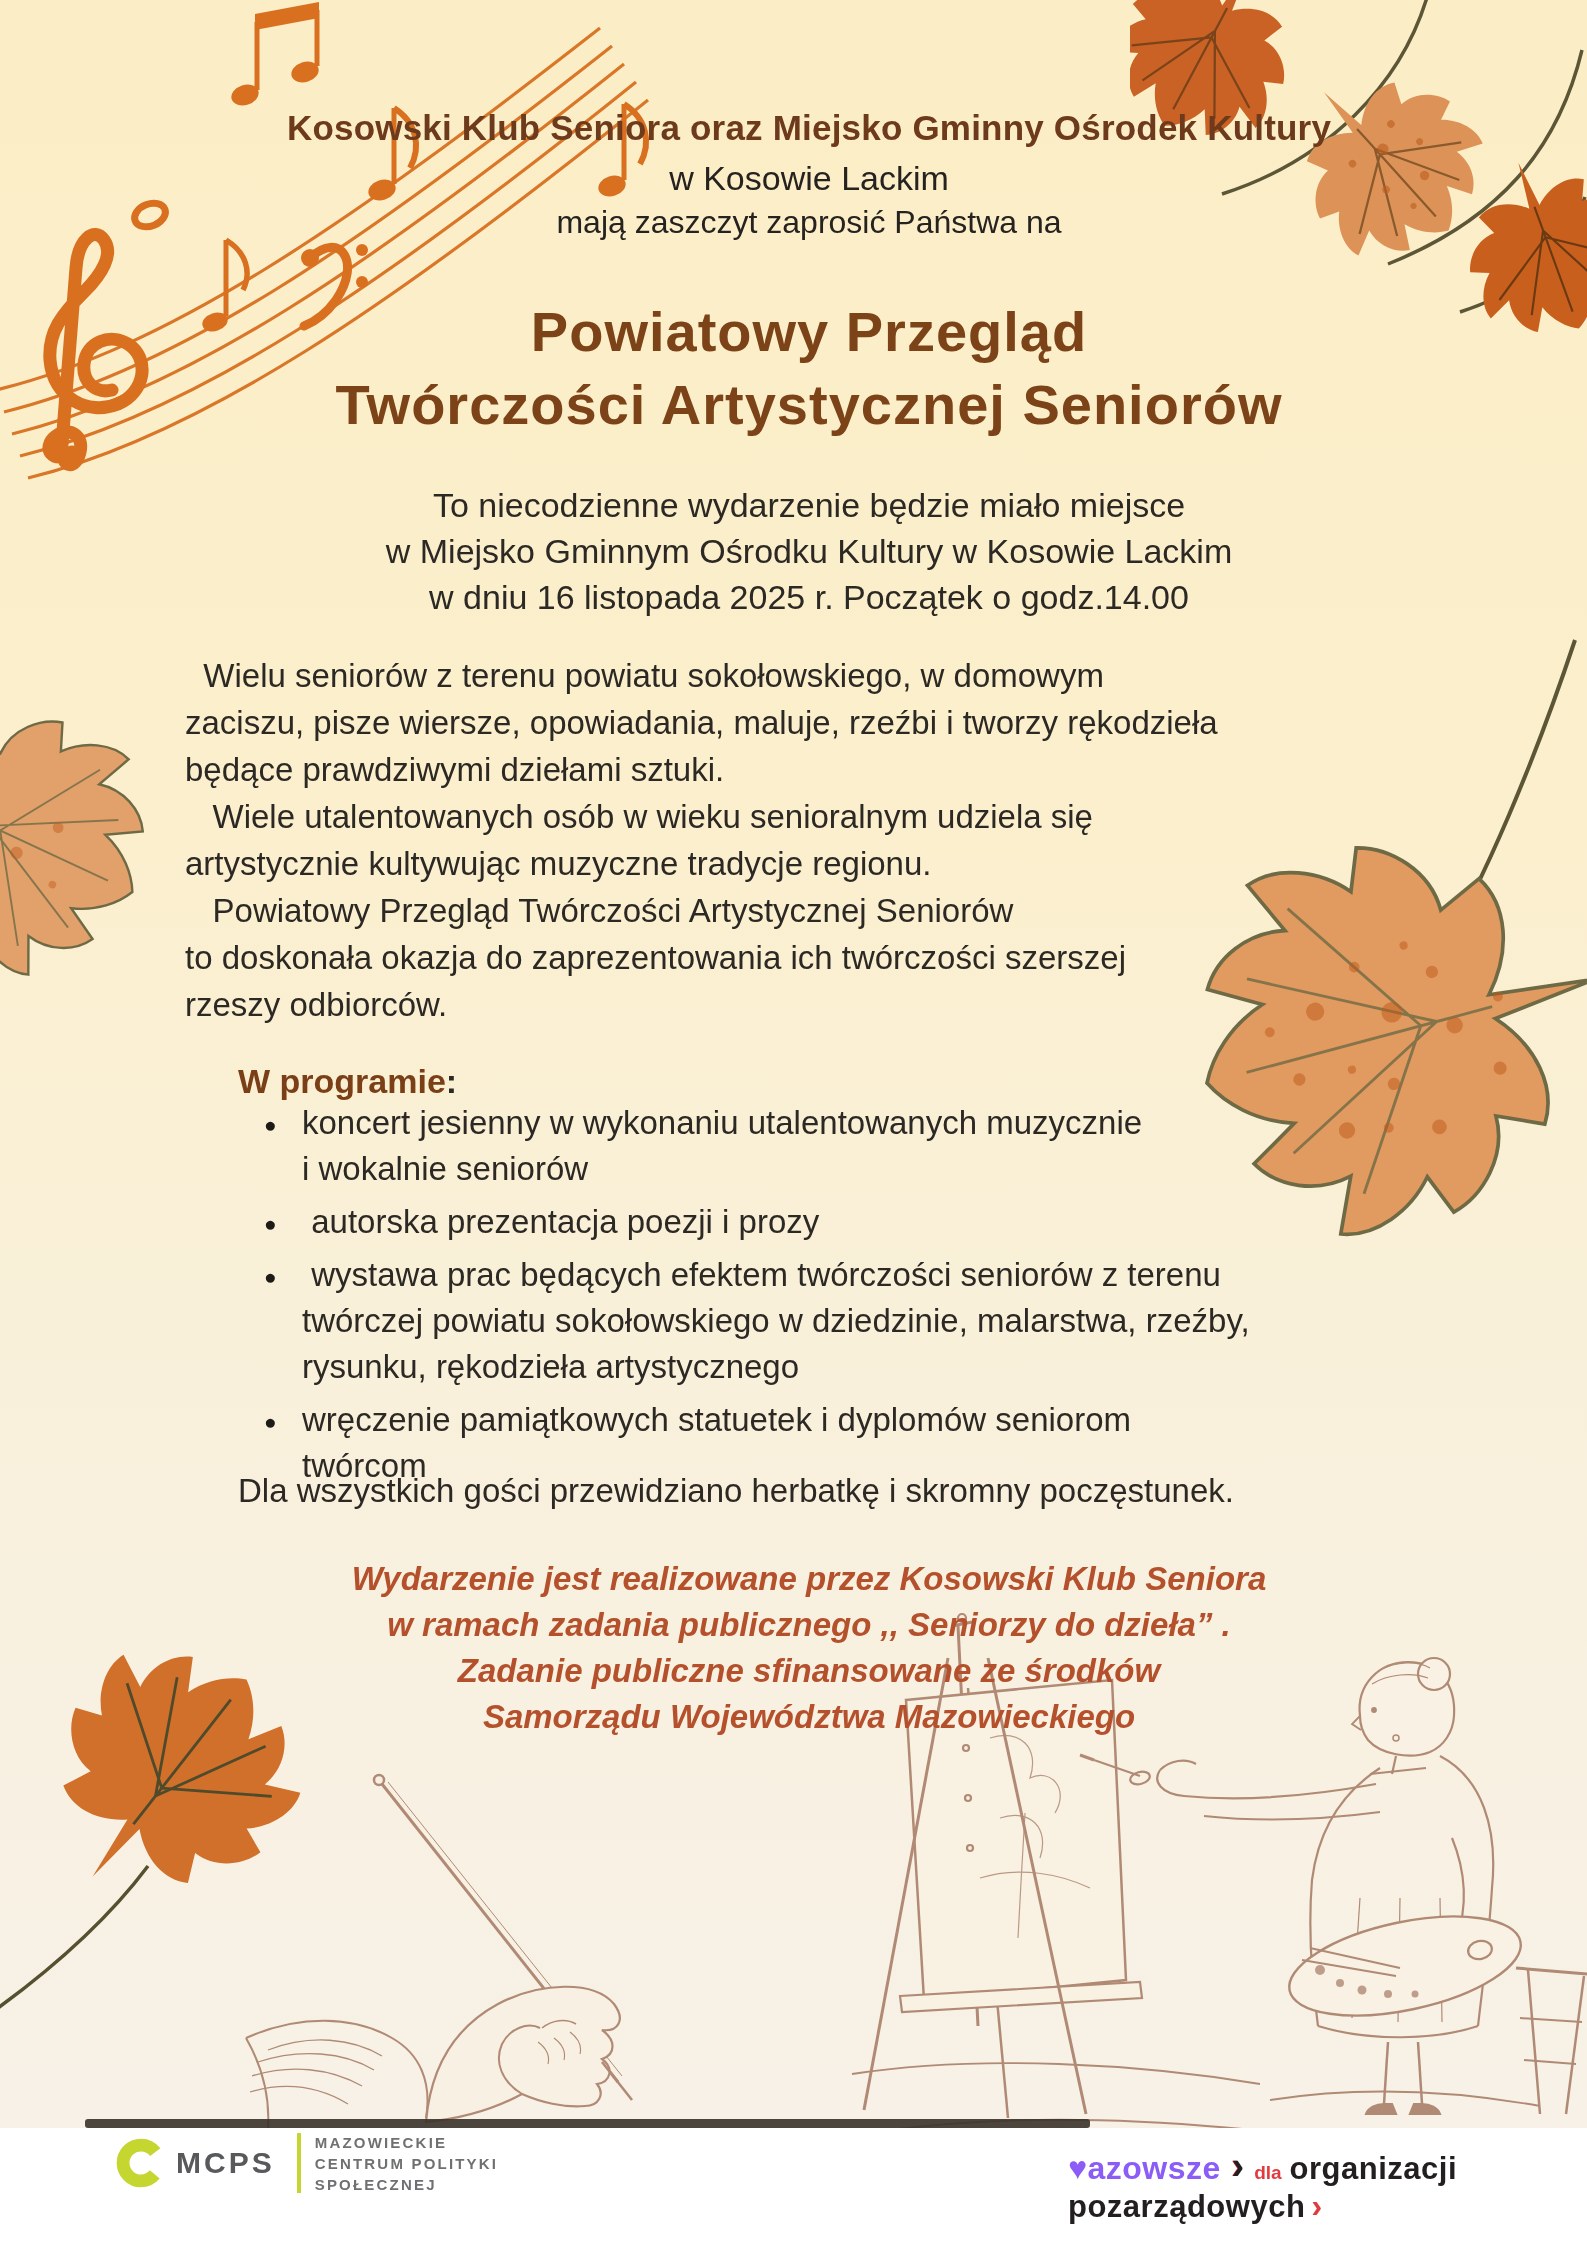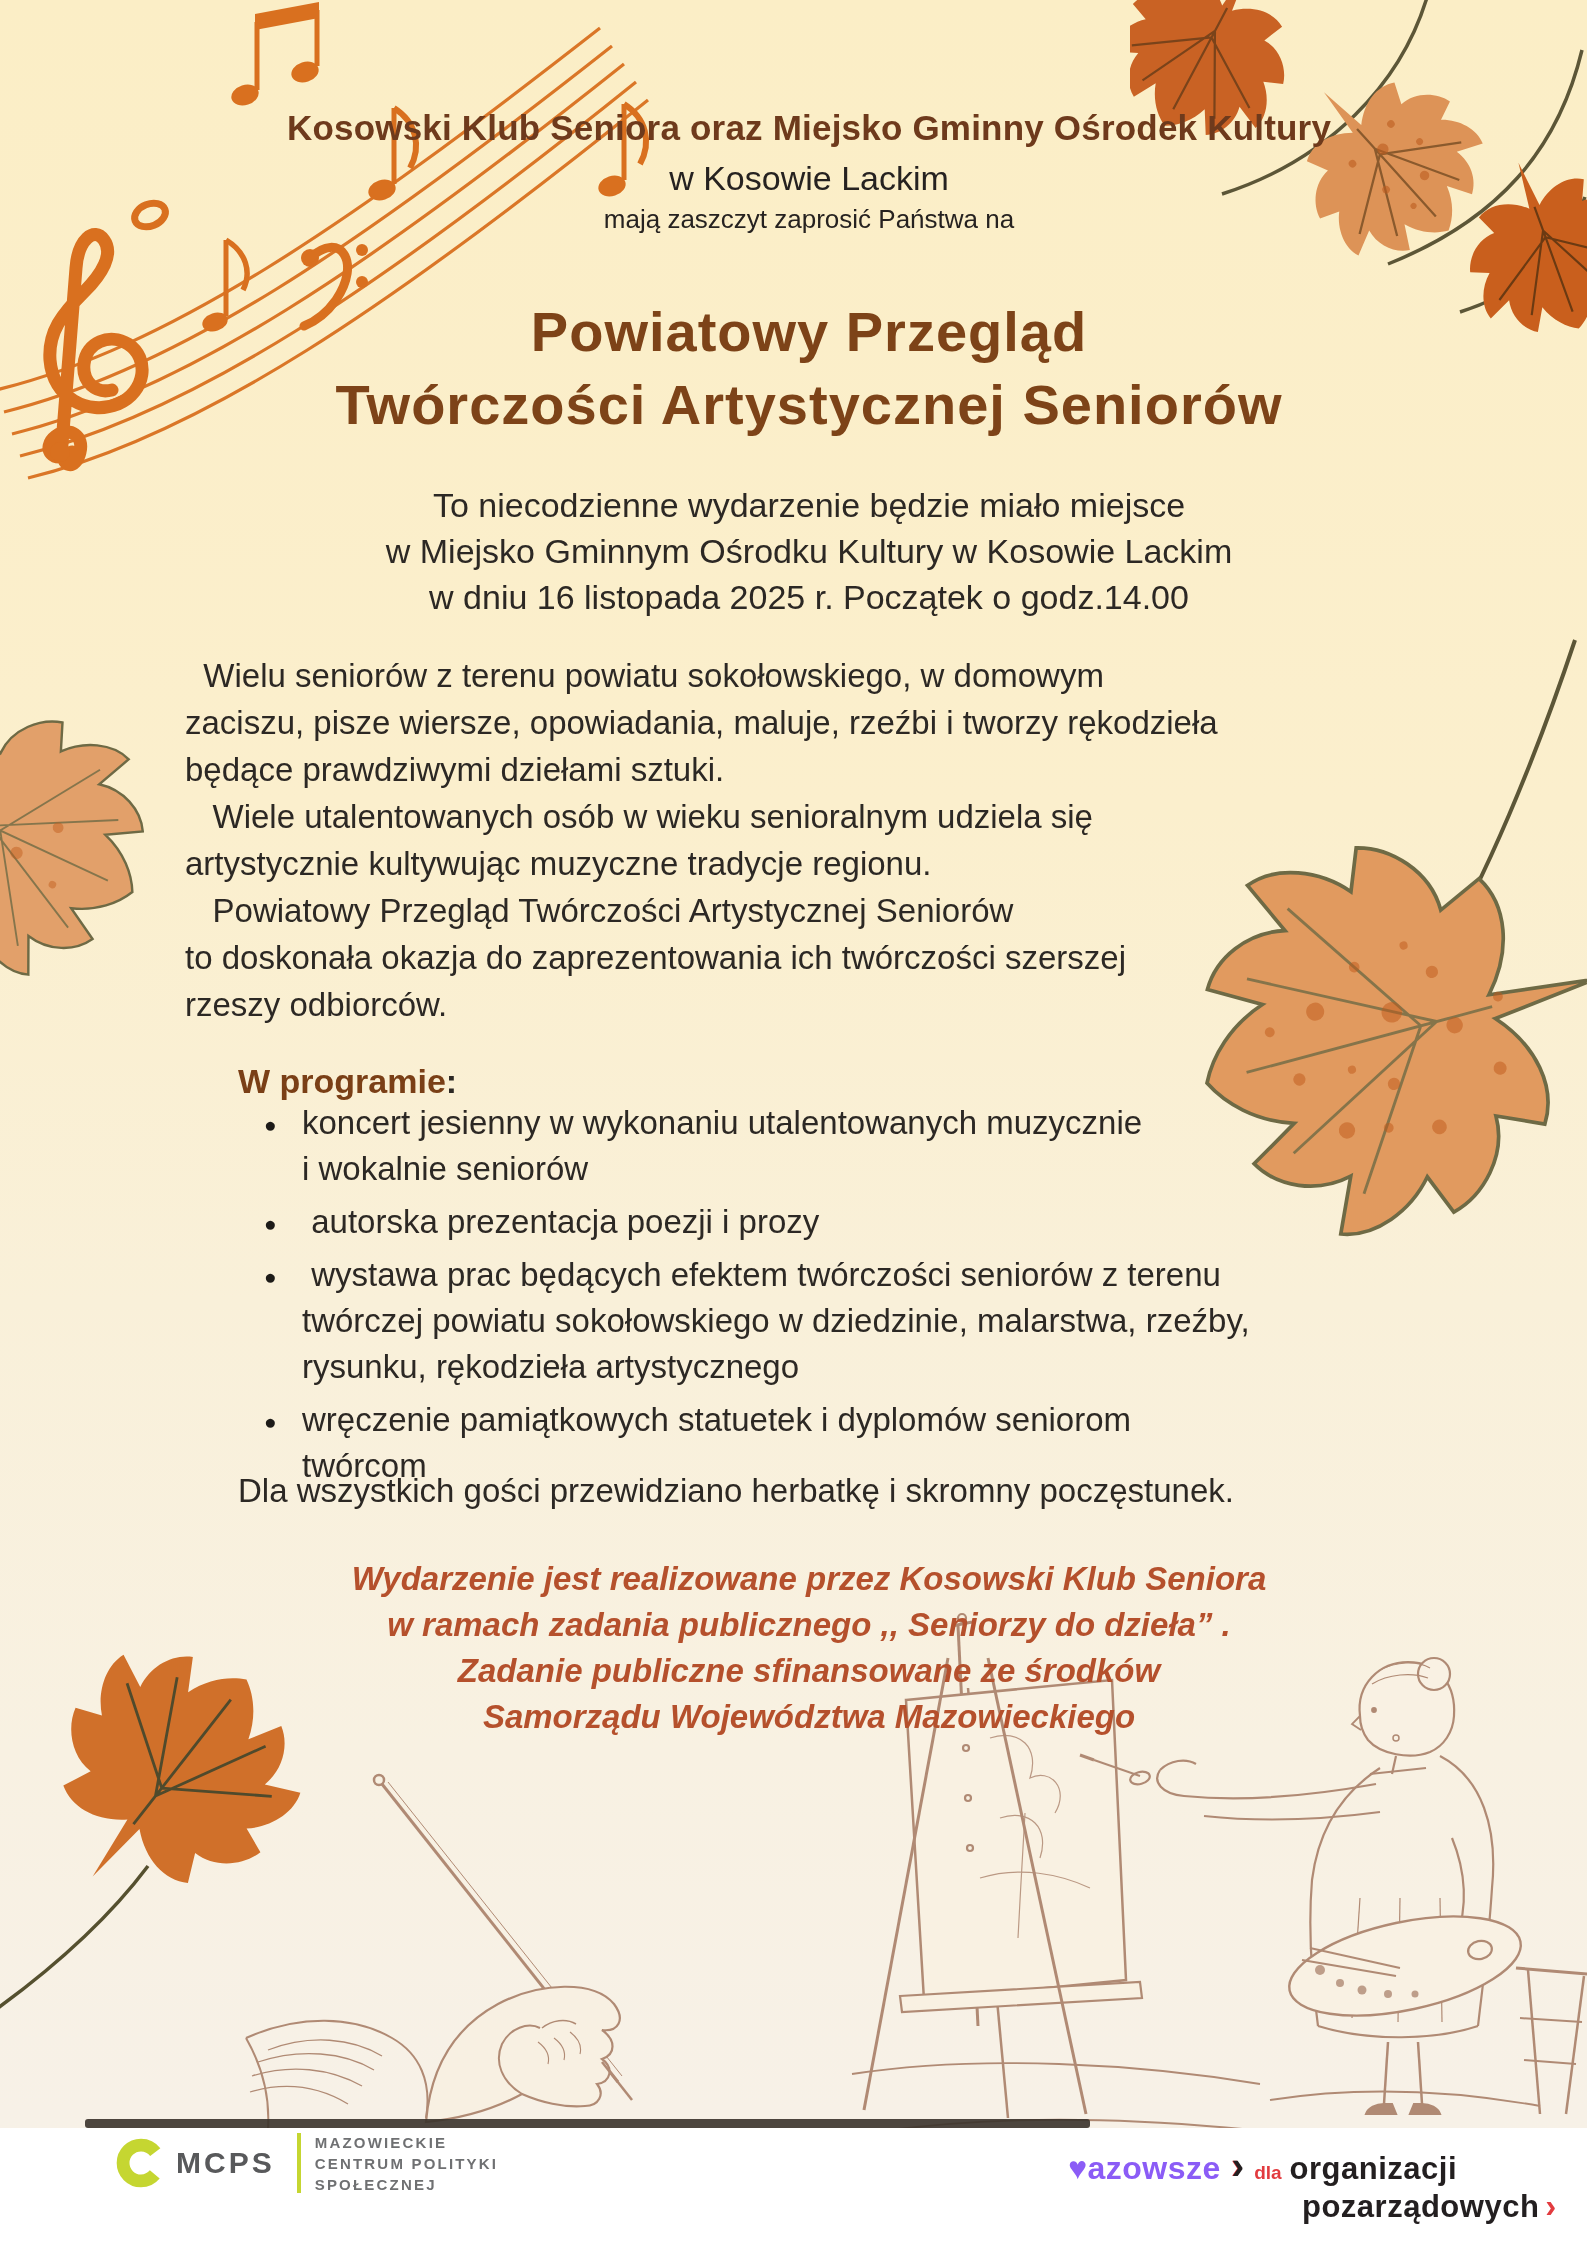--- a/index.html
+++ b/index.html
@@ -6,21 +6,21 @@
   #poster{
     position:relative;width:1587px;height:2245px;margin:0 auto;overflow:hidden;
     background:linear-gradient(180deg,#fbeec6 0%,#fbefcd 36%,#f9f0d9 58%,#f8f1e2 78%,#f7f1e7 94%,#f7f1e8 100%);
     font-family:"Liberation Sans",sans-serif;color:#2c2824;
   }
   .deco{position:absolute;z-index:1;}
   .txt{position:absolute;z-index:3;}
   .center{left:0;width:1540px;text-align:center;padding-left:39px;}
   .hdr1{top:108px;font-size:35px;font-weight:bold;color:#6e3a1c;letter-spacing:.2px;}
   .hdr2{top:159px;font-size:34px;color:#262220;}
-  .hdr3{top:204px;font-size:26px;color:#262220;}
+  .hdr3{top:204px;font-size:32px;color:#262220;}
   .title{top:295px;font-size:56px;line-height:73px;font-weight:bold;color:#7d4318;letter-spacing:1px;white-space:pre-wrap;}
   .event{top:482px;font-size:34px;line-height:46px;color:#2c2824;white-space:pre-wrap;}
   .body-par{left:185px;top:652px;width:1210px;font-size:33px;line-height:47px;white-space:pre-wrap;text-align:left;}
   .prog-head{left:238px;top:1062px;font-size:34px;font-weight:bold;color:#7a3f16;}
   .prog-head .colon{color:#2c2824;}
   .prog-list{left:238px;top:1100px;width:1210px;margin:0;padding:0;list-style:none;font-size:33px;line-height:46px;}
   .prog-list li{position:relative;padding-left:64px;margin-bottom:7px;white-space:pre-wrap;}
   .prog-list li::before{content:"●";position:absolute;left:26px;top:2px;font-size:21px;color:#1d1b18;}
   .prog-close{left:238px;top:1472px;width:1240px;font-size:33px;text-align:left;}
   .funding{top:1556px;font-size:33px;line-height:46px;font-weight:bold;font-style:italic;color:#b5502c;white-space:pre-wrap;}
@@ -35,21 +35,21 @@
   .mzw-word{font-size:46px;font-weight:bold;color:#e23b3f;letter-spacing:1px;line-height:46px;}
   .mzw-tag{font-size:19px;color:#8a8c8e;text-align:right;padding-right:8px;margin-top:0px;}
   .ngo{position:absolute;left:1068px;top:22px;width:480px;}
   .ngo-row1{display:flex;align-items:baseline;}
   .ngo-word{font-size:32px;font-weight:bold;color:#8b5cf6;letter-spacing:.5px;text-align:right;}
   .ngo-chv{font-size:38px;font-weight:bold;line-height:30px;}
   .chv-red{color:#e23b3f;margin-left:10px;}
   .chv-blk{color:#231f20;margin-left:-12px;}
   .ngo-dla{font-size:19px;font-weight:bold;color:#e23b3f;margin:0 8px 0 10px;}
   .ngo-l1{font-size:31px;font-weight:bold;color:#231f20;letter-spacing:.5px;}
-  .ngo-row2{margin-left:234px;display:flex;align-items:baseline;}
+  .ngo-row2{display:flex;align-items:baseline;}
   .ngo-endchv{font-size:33px;font-weight:bold;color:#e23b3f;margin-left:6px;}
   .heart{font-weight:bold;}
 </style>
 </head>
 <body>
 
 <div id="poster">
 
   <svg class="deco" style="left:0;top:0" width="680" height="500" viewBox="0 0 680 500">
     <g stroke="#d9701f" stroke-width="3.2" fill="none" opacity=".95">

